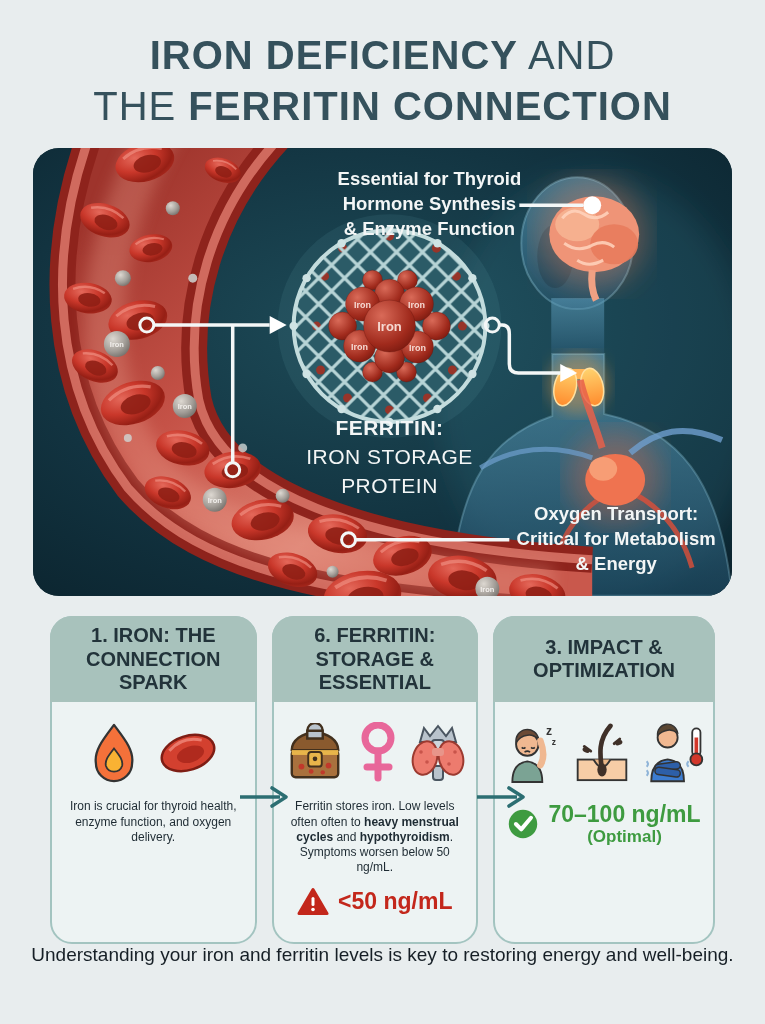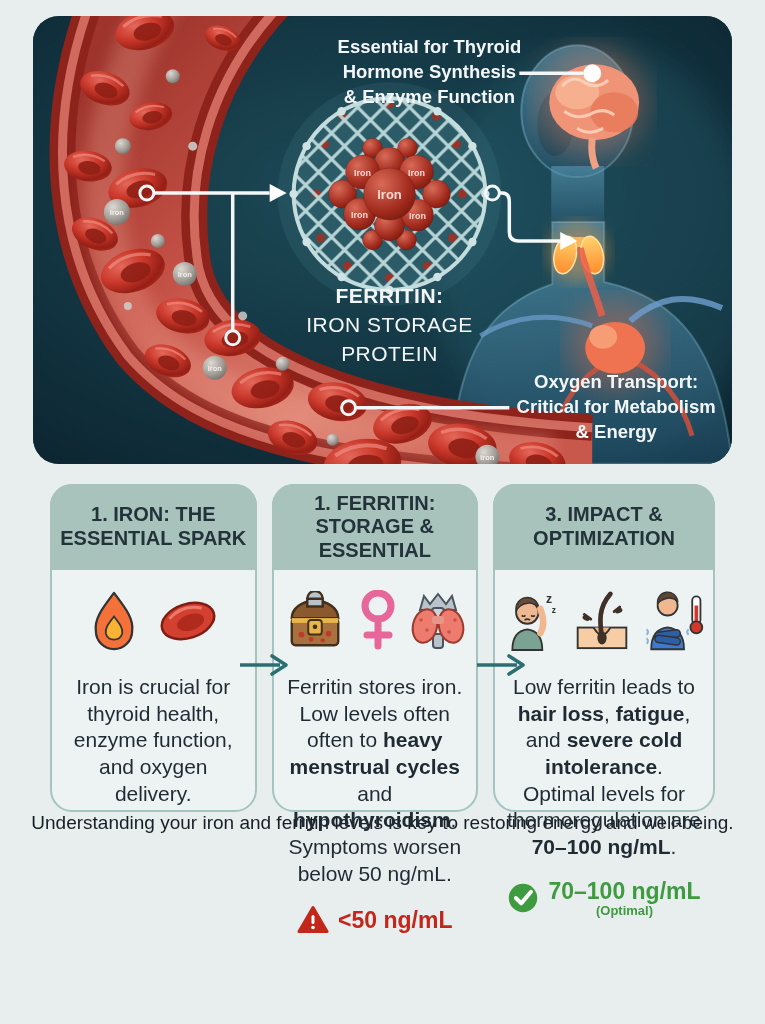--- a/index.html
+++ b/index.html
@@ -22,40 +22,44 @@
   .card{width:222px;height:328px;border-radius:22px;background:#edf3f3;
         border:2px solid #a3c4c0;box-sizing:border-box;display:flex;flex-direction:column;}
   .card-header{margin:-2px -2px 0 -2px;background:#a8c2bc;border-radius:22px 22px 0 0;
         min-height:86px;display:flex;flex-direction:column;justify-content:center;
         align-items:center;font-weight:700;font-size:20px;color:#22333a;line-height:1.18;
         text-align:center;padding:6px 8px;box-sizing:border-box;}
   .card-body{flex:1;display:flex;flex-direction:column;align-items:center;
         padding:10px 10px 12px 10px;gap:6px;}
   .icon-row{display:flex;align-items:center;justify-content:center;gap:12px;
         height:78px;margin-top:2px;}
-  .card p{margin:8px 2px;font-size:21px;line-height:1.27;text-align:center;
+  .card p{margin:1px 2px;font-size:12px;line-height:1.27;text-align:center;
         color:#1e2b33;}
   .card p .seg-b{font-weight:700;}
   .highlight{display:flex;align-items:center;justify-content:center;gap:9px;margin-top:4px;}
   .highlight .hl-text{font-weight:700;font-size:23px;line-height:1.05;}
   .hl-red{color:#c3271b;}
   .hl-green{color:#3e9b40;}
-  .hl-sub{font-weight:700;font-size:13px;text-align:center;color:#3e9b40;}
+  .hl-sub{font-weight:700;font-size:17px;text-align:center;color:#3e9b40;}
   .connector{position:absolute;top:168px;width:58px;height:26px;}
   .connector.c1{left:236px;} .connector.c2{left:473px;}
 
   
   .footer{text-align:center;font-size:19px;font-weight:500;
         color:#161f26;}
 </style>
 </head>
 <body>
 
 <div class="page">
 
+  <div class="title">
+    <div><span class="seg-b">IRON DEFICIENCY</span><span> AND</span></div>
+    <div><span>THE </span><span class="seg-b">FERRITIN CONNECTION</span></div>
+  </div>
 
   <div class="hero">
   <svg width="699" height="448" viewBox="0 0 700 448">
     <defs>
       <radialGradient id="bgG" cx="45%" cy="40%" r="85%">
         <stop offset="0%" stop-color="#1d4a57"></stop>
             <stop offset="55%" stop-color="#123340"></stop>
         <stop offset="100%" stop-color="#0a212b"></stop>
       </radialGradient>
       <linearGradient id="lumenG" gradientUnits="userSpaceOnUse" x1="60" y1="60" x2="420" y2="430">
@@ -280,21 +284,21 @@
       </g>
     </g>
   </svg>
   </div>
 
   <div class="cards">
 
     <div class="card">
       <div class="card-header">
         <div>1. IRON: THE</div>
-        <div>ESSENTIAL SPARK</div>
+        <div>CONNECTION SPARK</div>
       </div>
       <div class="card-body">
         <div class="icon-row">
           <svg width="58" height="64" viewBox="0 0 64 70">
             <path d="M32,4 C20,20 10,32 12,46 a20,20 0 0 0 40,0 C54,32 44,20 32,4 Z" fill="#f4713a" stroke="#333" stroke-width="2.5" stroke-linejoin="round"></path>
             <path d="M32,30 c-7,9 -10,13 -9,19 a9.5,9.5 0 0 0 18,0 c1,-6 -2,-10 -9,-19 Z" fill="#f9b233" stroke="#333" stroke-width="2"></path>
           </svg>
           <svg width="66" height="52" viewBox="0 0 66 52">
             <g transform="rotate(-18 33 26)">
               <ellipse cx="33" cy="26" rx="27" ry="17" fill="#d3402f" stroke="#7e1d14" stroke-width="2.5"></ellipse>
@@ -302,21 +306,21 @@
               <path d="M16,18 Q33,8 50,18" stroke="#ea7a6c" stroke-width="3" fill="none"></path>
             </g>
           </svg>
         </div>
         <p><span>Iron is crucial for thyroid health, enzyme function, and oxygen delivery.</span></p>
       </div>
     </div>
 
     <div class="card">
       <div class="card-header">
-        <div>1. FERRITIN:</div>
+        <div>6. FERRITIN:</div>
         <div>STORAGE &amp;</div>
         <div>ESSENTIAL</div>
       </div>
       <div class="card-body">
         <div class="icon-row">
           <svg width="62" height="60" viewBox="0 0 64 62">
             <path d="M8,28 a24,18 0 0 1 48,0 Z" fill="#8a5a2e" stroke="#42301d" stroke-width="2.5"></path>
             <path d="M24,8 h16 v8 h-16 Z M24,8 a8,8 0 0 1 16,0" fill="#b9c3cc" stroke="#42301d" stroke-width="2.5"></path>
             <rect x="8" y="28" width="48" height="28" rx="4" fill="#a9713d" stroke="#42301d" stroke-width="2.5"></rect>
             <rect x="8" y="28" width="48" height="5" fill="#e8b54a"></rect>
@@ -390,21 +394,20 @@
             <path d="M16,14 a11,11 0 0 1 22,-3 q-6,-4 -11,-3 q-7,1 -11,6 Z" fill="#5a4632" stroke="#333" stroke-width="1.5"></path>
             <path d="M9,64 q0,-22 18,-24 q18,2 18,24 Z" fill="#3c7cd0" stroke="#333" stroke-width="2"></path>
             <rect x="13" y="44" width="28" height="8" rx="4" transform="rotate(-8 27 48)" fill="#2d5fa8" stroke="#333" stroke-width="1.6"></rect>
             <rect x="13" y="50" width="28" height="8" rx="4" transform="rotate(8 27 54)" fill="#2d5fa8" stroke="#333" stroke-width="1.6"></rect>
             <path d="M4,42 q3,3 0,6 M4,52 q3,3 0,6 M50,42 q-3,3 0,6" stroke="#8fb4d8" stroke-width="2.2" fill="none"></path>
             <rect x="54" y="6" width="9" height="30" rx="4.5" fill="#fff" stroke="#333" stroke-width="2"></rect>
             <line x1="58.5" y1="16" x2="58.5" y2="34" stroke="#d2372a" stroke-width="4"></line>
             <circle cx="58.5" cy="40" r="6.5" fill="#d2372a" stroke="#333" stroke-width="2"></circle>
           </svg>
         </div>
-        <p><span>Low ferritin leads to </span><span class="seg-b">hair loss</span><span>, </span><span class="seg-b">fatigue</span><span>, and </span><span class="seg-b">severe cold intolerance</span><span>. Optimal levels for thermoregulation are </span><span class="seg-b">70–100 ng/mL</span><span>.</span></p>
         <div class="highlight">
           <svg width="32" height="32" viewBox="0 0 36 36">
             <circle cx="18" cy="18" r="16" fill="#3e9b40"></circle>
             <path d="M10,18 l6,6 l11,-13" stroke="#fff" stroke-width="4.5" fill="none" stroke-linecap="round" stroke-linejoin="round"></path>
           </svg>
           <div>
             <div class="hl-text hl-green">70–100 ng/mL</div>
             <div class="hl-sub">(Optimal)</div>
           </div>
         </div>

